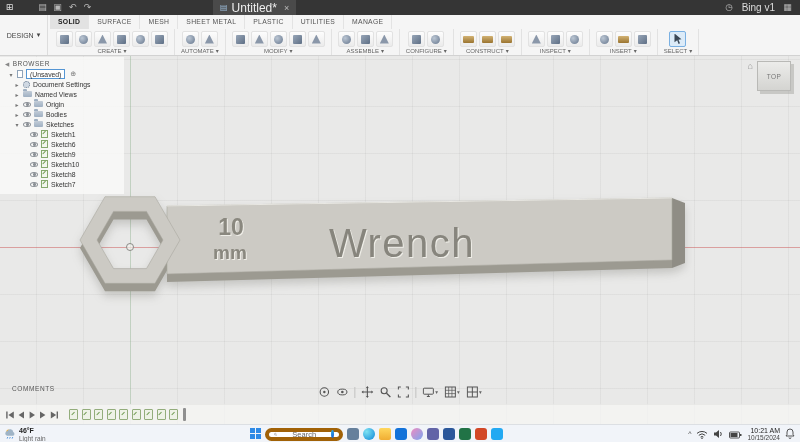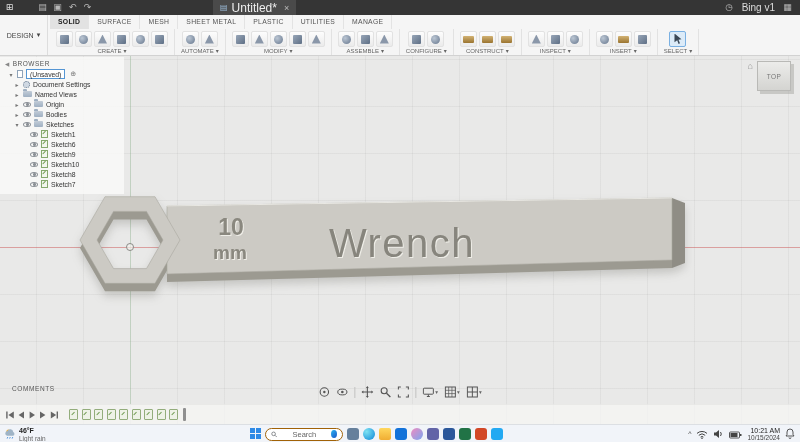--- a/index.html
+++ b/index.html
@@ -82,21 +82,21 @@
   .chip{width:9px;height:11px;border:1px solid #93ad7c;background:#eef2e7;border-radius:1px;position:relative}
   .chip::after{content:'';position:absolute;left:1.5px;top:2.5px;width:4px;height:4px;border-left:1px solid #6f9a50;transform:rotate(45deg)}
   .tmark{width:3px;height:13px;background:#8f8f8f;border-radius:1px;margin-left:5px}
 
   
   #taskbar{position:absolute;left:0;right:0;top:424px;height:18px;background:#f1f4f9;border-top:1px solid #dcdfe3;z-index:40}
   .tk-weather{position:absolute;left:4px;top:2px;display:flex;gap:3px;align-items:center}
   .w-temp{font-size:7px;color:#222;line-height:7.5px;font-weight:bold}
   .w-desc{font-size:6.5px;color:#666;line-height:7px}
   .tk-center{position:absolute;left:250px;top:0;height:18px;display:flex;gap:4px;align-items:center}
-  .search-pill{display:flex;align-items:center;gap:15px;background:#fff;border:1px solid #a16207;border-radius:8px;height:13px;padding:0 5px;width:78px}
+  .search-pill{display:flex;align-items:center;gap:15px;background:#fff;border:4px solid #a16207;border-radius:8px;height:13px;padding:0 5px;width:78px}
   .search-txt{font-size:7.5px;color:#666;flex:1}
   .bing{width:8px;height:8px;border-radius:50%;background:linear-gradient(135deg,#2bb3f0,#1a57c8)}
   .app{width:12px;height:12px;border-radius:3px;flex:none}
   .a-taskview{background:#66809c}
   .a-edge{border-radius:50%;background:radial-gradient(circle at 30% 30%,#7ee3f2,#0c86d8)}
   .a-folder{background:linear-gradient(#ffd75e,#f0ad33);border-radius:2px}
   .a-store{background:#1272d9}
   .a-copilot{background:linear-gradient(135deg,#f08bc0,#7aa6f0);border-radius:50%}
   .a-teams{background:#6264a7}
   .a-word{background:#2b579a}

